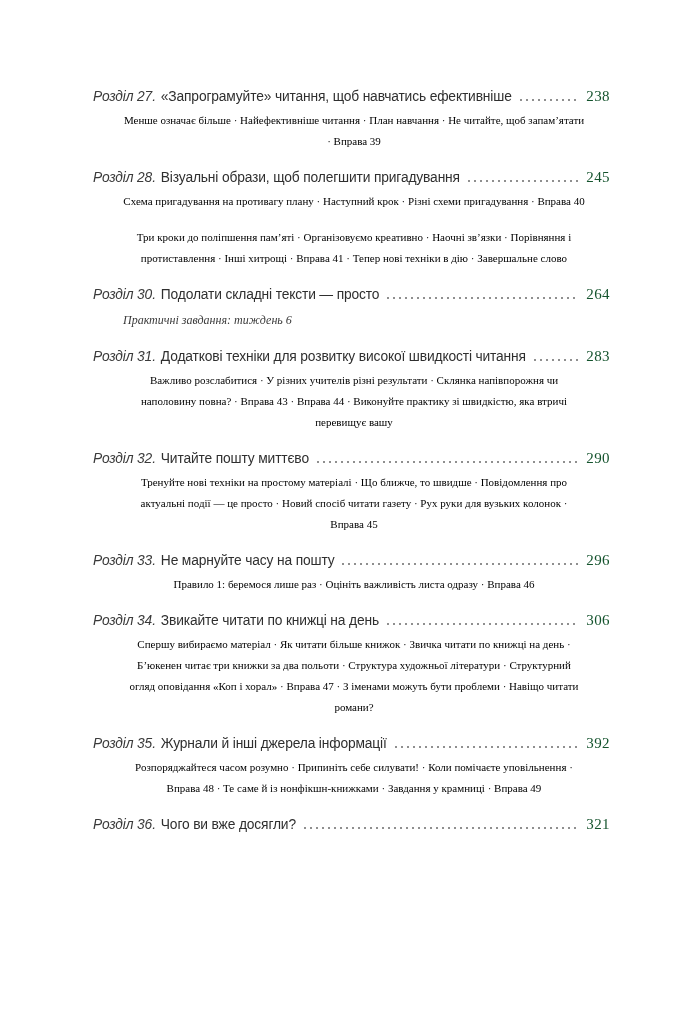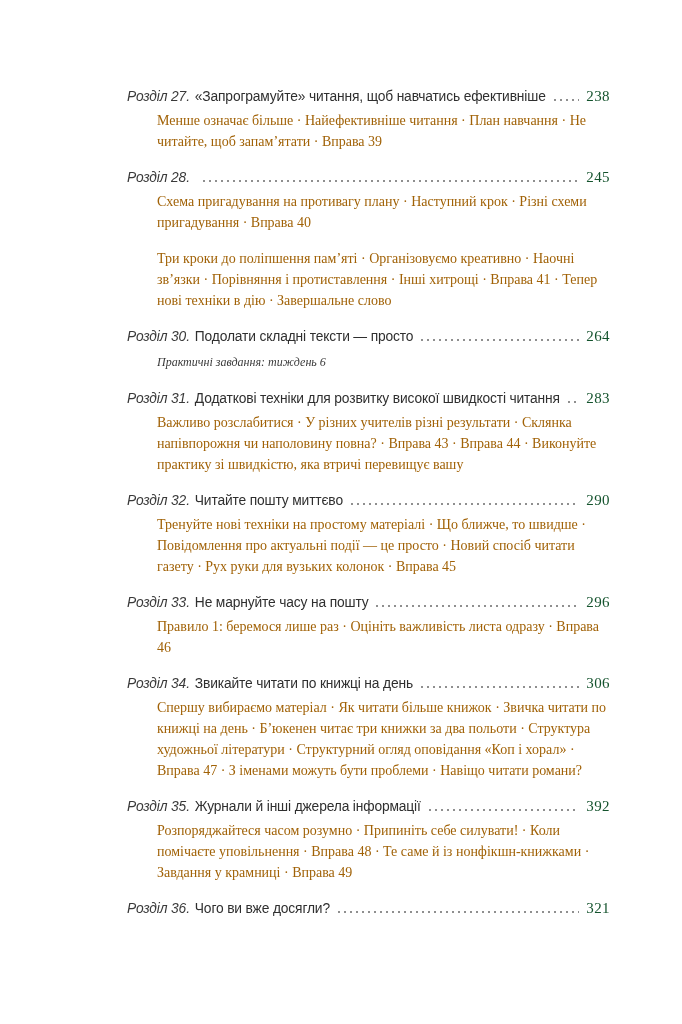--- a/index.html
+++ b/index.html
@@ -17,21 +17,20 @@
   }
   .page {
     box-sizing: border-box;
     width: 682px;
     height: 1024px;
     padding: 86px 72px 0 93px;
     background: #ffffff;
   }
   .entry {
     margin-bottom: 15px;
-    margin-left: 34px;
   }
   .entry-head {
     display: flex;
     align-items: baseline;
     font-family: "Liberation Sans", sans-serif;
     font-size: 13.8px;
     letter-spacing: -0.15px;
     line-height: 1.4;
     color: #2f2f2f;
   }
@@ -57,23 +56,24 @@
   .pagenum {
     font-family: "Liberation Serif", serif;
     font-size: 15px;
     letter-spacing: 0.4px;
     color: #14532d;
     white-space: nowrap;
   }
   .topics {
     margin: 3px 0 0 30px;
     max-width: 462px;
-    font-size: 14px;
+    font-size: 11px;
     line-height: 21px;
-    color: #a16207;
+    color: #000000;
+    text-align: center;
   }
   .practice {
     margin: 5px 0 0 30px;
     font-style: italic;
     font-size: 12px;
     line-height: 21px;
     color: #3a3a3a;
   }
 </style>
 </head>
@@ -89,20 +89,21 @@
       <span class="leader"></span>
       <span class="pagenum">238</span>
     </div>
     <p class="topics">Менше означає більше · Найефективніше читання · План навчання · Не читайте, щоб запам’ятати · Вправа 39</p>
 
   </section>
 
   <section class="entry">
     <div class="entry-head">
       <span class="chapter-label">Розділ 28.</span>
+      <span class="chapter-title">Візуальні образи, щоб полегшити пригадування</span>
       <span class="leader"></span>
       <span class="pagenum">245</span>
     </div>
     <p class="topics">Схема пригадування на противагу плану · Наступний крок · Різні схеми пригадування · Вправа 40</p>
 
   </section>
 
   <section class="entry">
     <p class="topics">Три кроки до поліпшення пам’яті · Організовуємо креативно · Наочні зв’язки · Порівняння і протиставлення · Інші хитрощі · Вправа 41 · Тепер нові техніки в дію · Завершальне слово</p>
 

